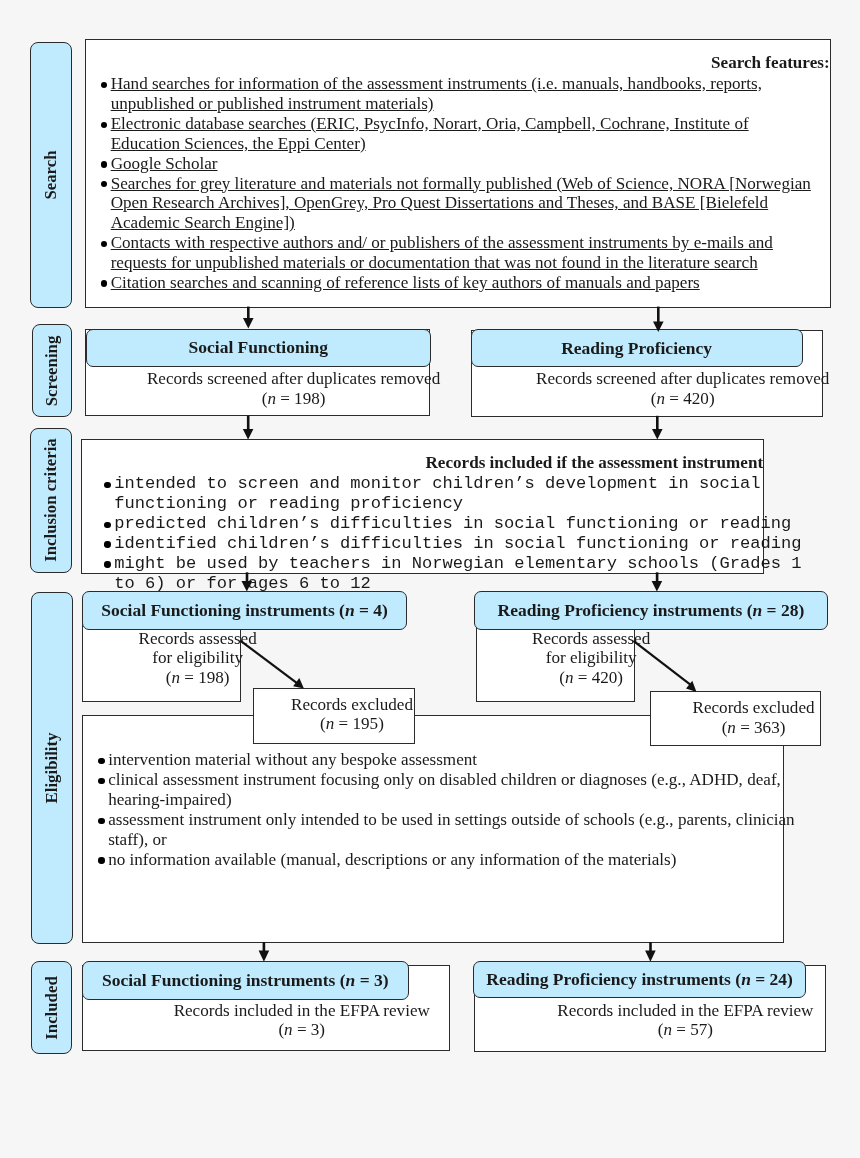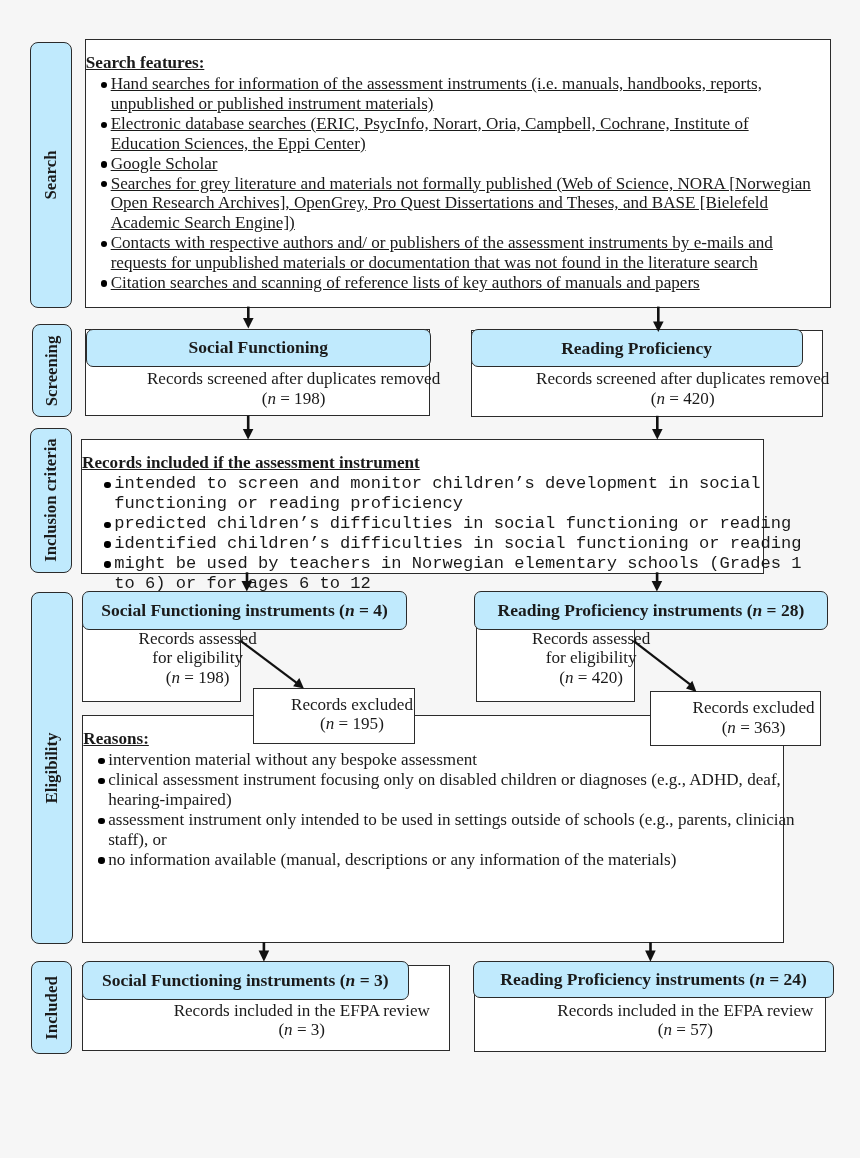--- a/index.html
+++ b/index.html
@@ -13,21 +13,21 @@
       font-weight:bold;font-size:16.8px;white-space:nowrap;}
   .box{position:absolute;background:#fff;border:1.7px solid #2b2b2b;box-sizing:border-box;}
   .hdr{position:absolute;background:#c0eafd;border:1.7px solid #2b2b2b;border-radius:7px;
        box-sizing:border-box;display:flex;align-items:center;justify-content:center;
        font-weight:bold;font-size:17.5px;z-index:3;}
   .ctr{text-align:center;margin-left:36px;}
   .ul{position:absolute;list-style:none;margin:0;padding:0;}
   .ul li{position:relative;padding-left:11.2px;line-height:19.83px;}
   .ul li:before{content:"";position:absolute;left:1.3px;top:7.6px;width:6.3px;height:6.3px;
       border-radius:50%;background:#000;}
-  .ttl{font-weight:bold;text-align:left;position:absolute;left:0;right:0;line-height:19.83px;text-decoration:underline;}
+  .ttl{font-weight:bold;text-align:right;position:absolute;left:0;right:0;line-height:19.83px;}
   i{font-style:italic;}
   svg.arrows{position:absolute;left:0;top:0;width:860px;height:1158px;pointer-events:none;z-index:6;}
 </style>
 </head>
 <body>
 
 <div id="root">
 
   <div class="sb" style="left:30.4px;top:42.3px;width:41.3px;height:265.4px;">
     <span class="lbl">Search</span>
@@ -131,21 +131,21 @@
   <div class="box" style="left:81.8px;top:964.9px;width:367.9px;height:86.5px;"></div>
   <div class="hdr" style="left:81.8px;top:960.5px;width:327px;height:39.1px;">
     <span><span>Social Functioning instruments (</span><i>n</i><span> = 3)</span></span>
   </div>
   <div class="ctr" style="position:absolute;left:81.8px;top:1000.5px;width:367.9px;line-height:19.83px;">
     <div>Records included in the EFPA review</div>
     <div><span>(</span><i>n</i><span> = 3)</span></div>
   </div>
 
   <div class="box" style="left:474.4px;top:964.5px;width:351.2px;height:87.6px;"></div>
-  <div class="hdr" style="left:473.1px;top:960.6px;width:361px;height:37.4px;">
+  <div class="hdr" style="left:473.1px;top:960.6px;width:333px;height:37.4px;">
     <span><span>Reading Proficiency instruments (</span><i>n</i><span> = 24)</span></span>
   </div>
   <div class="ctr" style="position:absolute;left:473.1px;top:1000.5px;width:352.5px;line-height:19.83px;">
     <div>Records included in the EFPA review</div>
     <div><span>(</span><i>n</i><span> = 57)</span></div>
   </div>
 
   <svg class="arrows" viewBox="0 0 860 1158">
     <g fill="#111" stroke="none" shape-rendering="geometricPrecision">
       <g>

